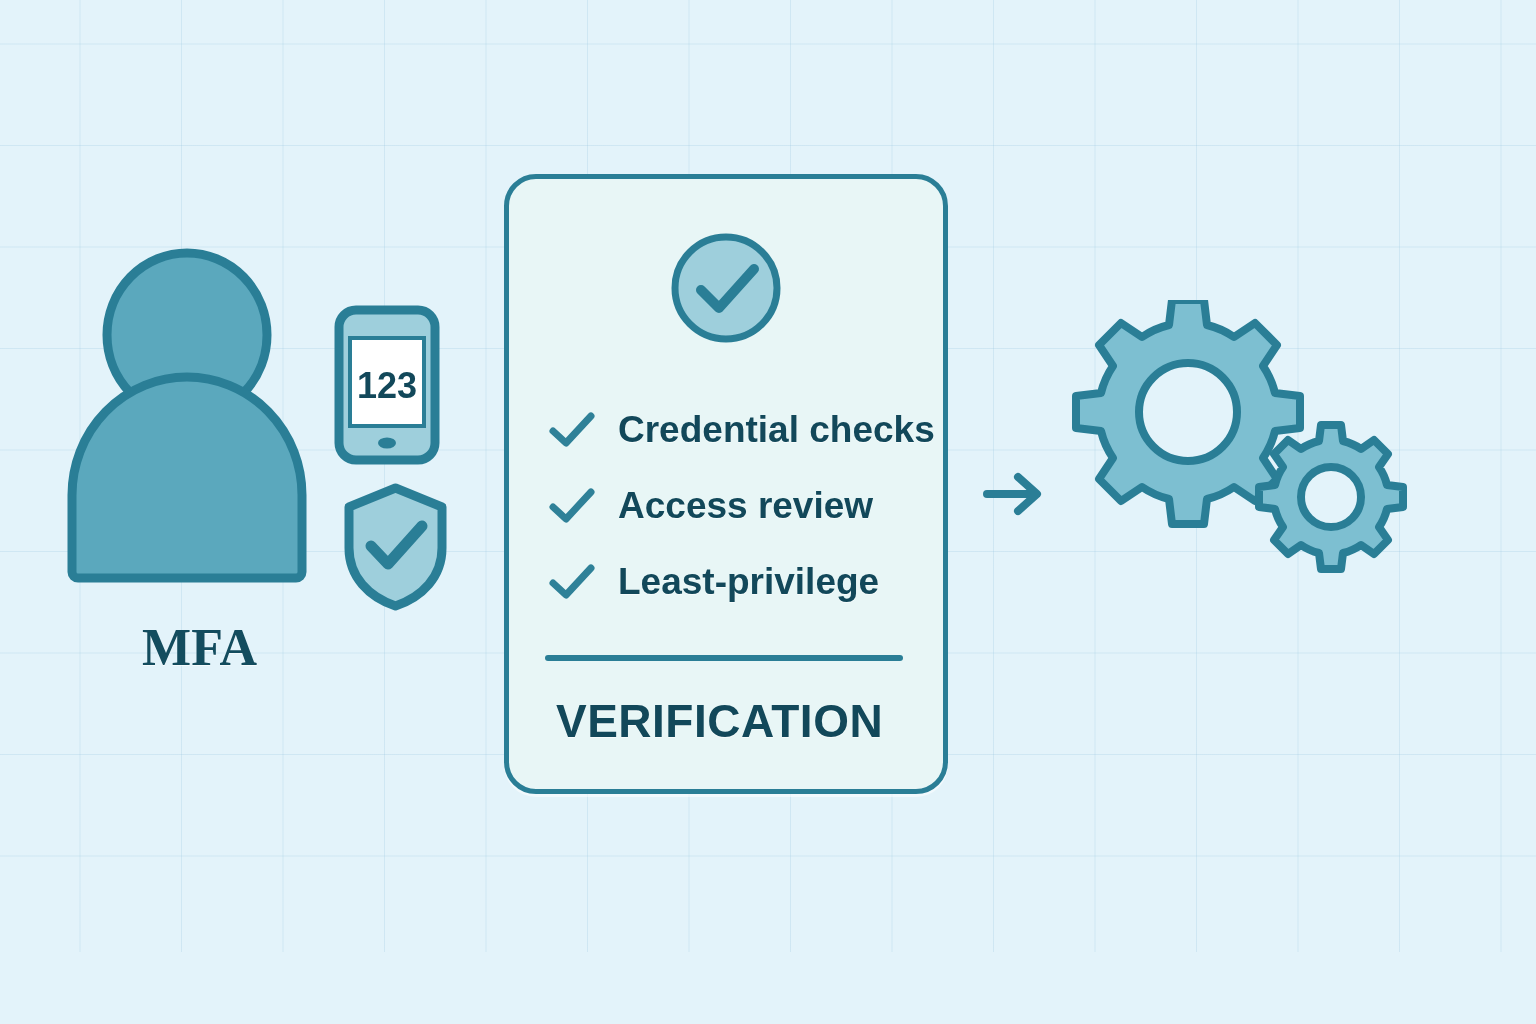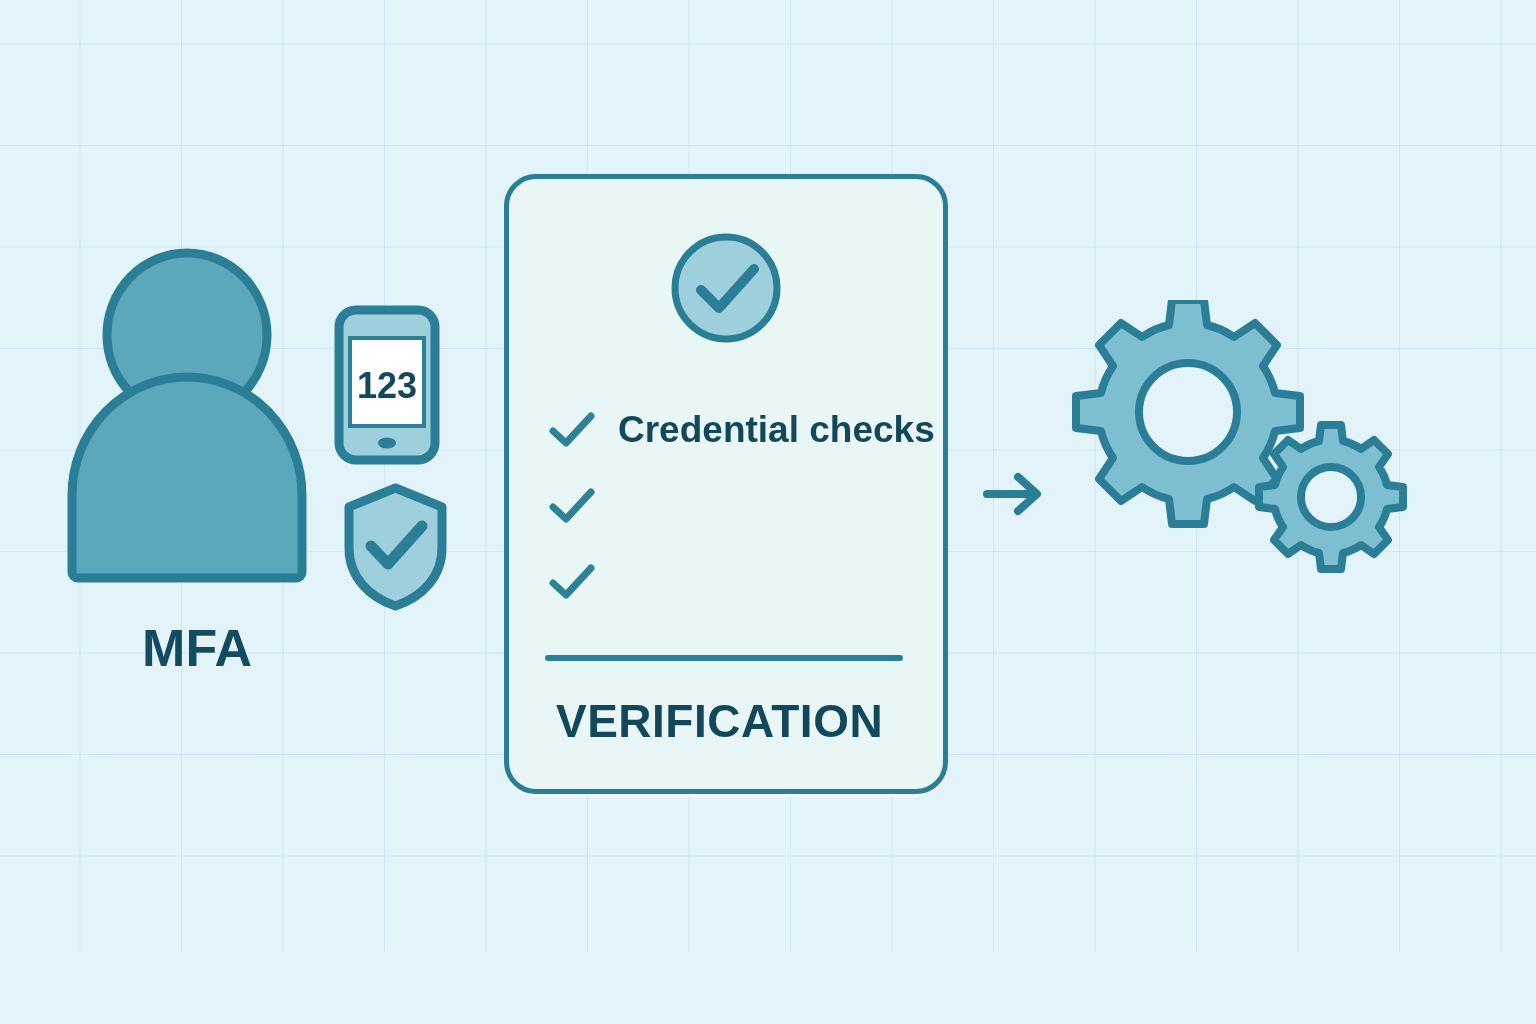--- a/index.html
+++ b/index.html
@@ -31,20 +31,21 @@
 
   
   #mfa-group { left: 60px; top: 245px; width: 420px; height: 460px; }
 
   .label-main {
     color: #134c5e;
     font-weight: bold;
     letter-spacing: 0.2px;
     line-height: 1.08;
     text-shadow: 0 1px 0 rgba(255,255,255,0.65);
+    font-family: Liberation Serif, serif;
   }
   #mfa-label {
     left: 142px; top: 620px;
     font-size: 52px;
   }
   #continuous-label {
     left: 1092px; top: 626px;
     font-size: 50px;
     width: 330px;
   }
@@ -145,26 +146,28 @@
       <svg class="ck" width="48" height="40" viewBox="0 0 48 40">
         <path d="M5 21 L18 33 L43 6" fill="none" stroke="#2f8198" stroke-width="7" stroke-linecap="round" stroke-linejoin="round"></path>
       </svg>
       <span class="txt">Credential checks</span>
     </div>
 
     <div class="check-row">
       <svg class="ck" width="48" height="40" viewBox="0 0 48 40">
         <path d="M5 21 L18 33 L43 6" fill="none" stroke="#2f8198" stroke-width="7" stroke-linecap="round" stroke-linejoin="round"></path>
       </svg>
+      <span class="txt">Access review</span>
     </div>
 
     <div class="check-row">
       <svg class="ck" width="48" height="40" viewBox="0 0 48 40">
         <path d="M5 21 L18 33 L43 6" fill="none" stroke="#2f8198" stroke-width="7" stroke-linecap="round" stroke-linejoin="round"></path>
       </svg>
+      <span class="txt">Least-privilege</span>
     </div>
   </div>
 
   <div id="card-divider" class="abs"></div>
 
   <div id="verification-title" class="abs">VERIFICATION</div>
 
   <svg id="flow-arrow" class="abs" width="66" height="56" viewBox="0 0 66 56">
     <path d="M5 28 L53 28" fill="none" stroke="#2a7e96" stroke-width="8" stroke-linecap="round"></path>
     <path d="M36 11 L55 28 L36 45" fill="none" stroke="#2a7e96" stroke-width="8" stroke-linecap="round" stroke-linejoin="round"></path>

